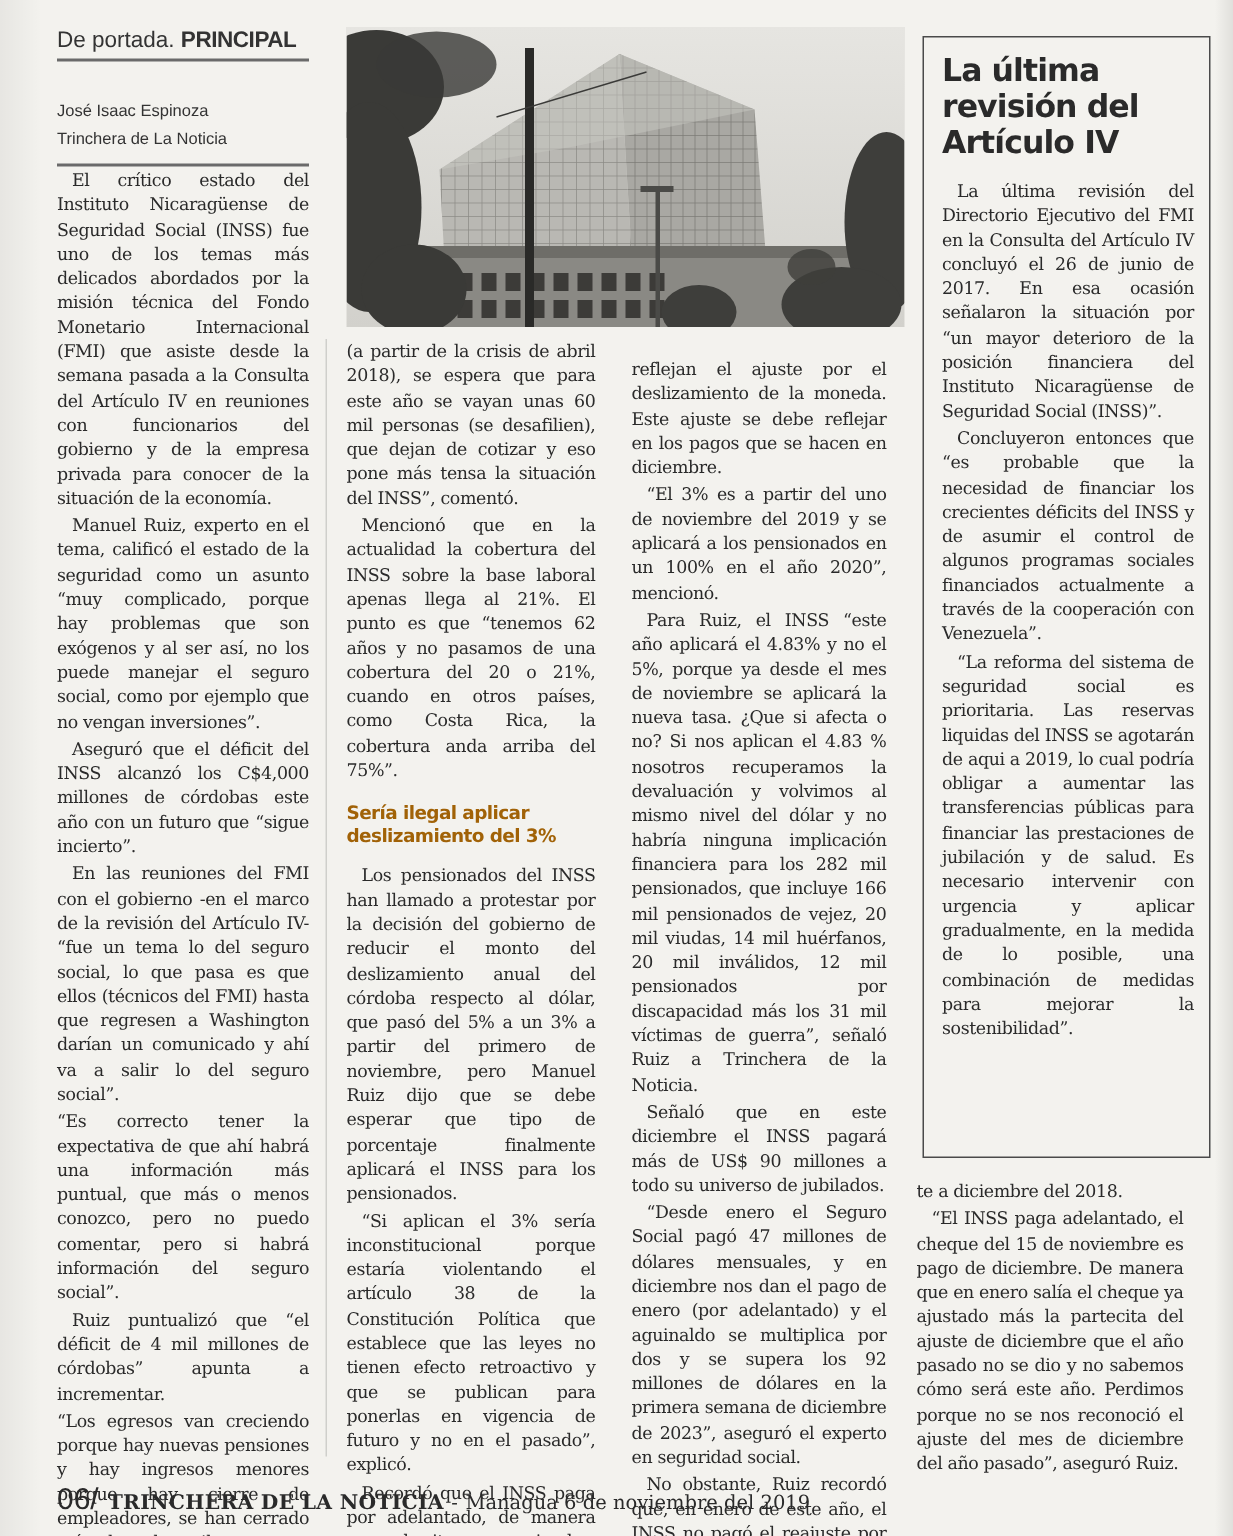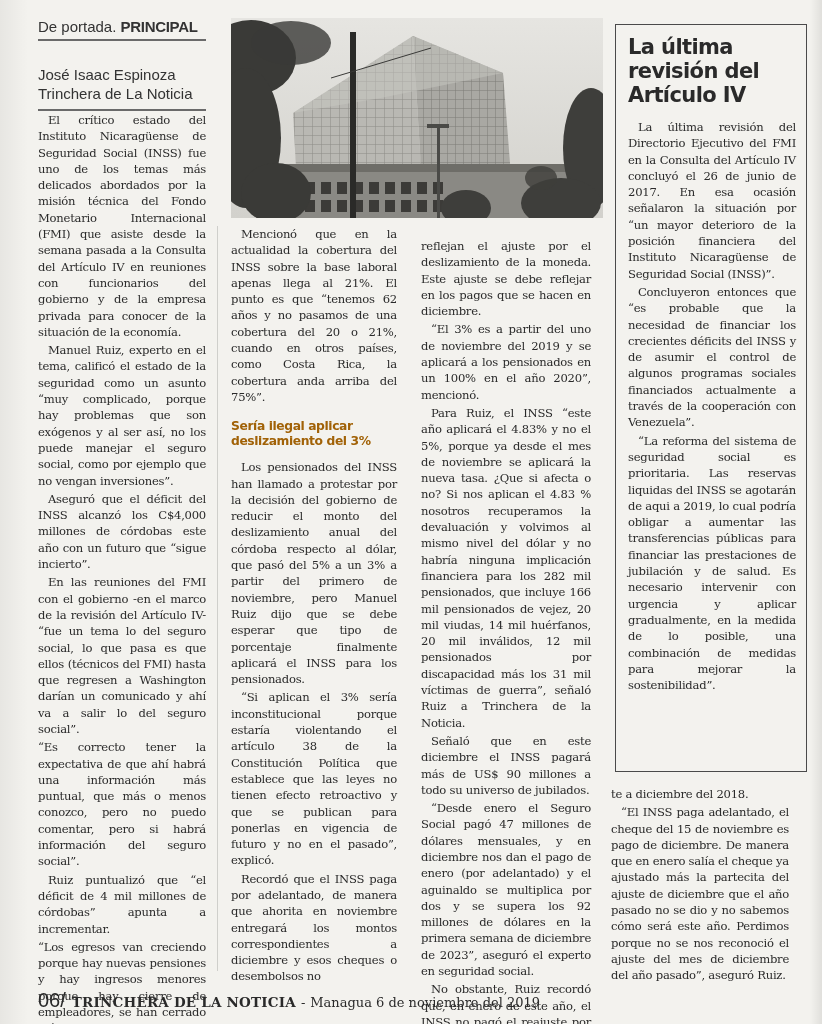--- a/index.html
+++ b/index.html
@@ -14,21 +14,21 @@
 
   .section-label {
     position: absolute; left: 38px; top: 18px; width: 168px;
     font-family: "Liberation Sans", sans-serif; font-size: 15px; color: #333;
     padding-bottom: 4px; border-bottom: 2px solid #6a6a6a;
   }
   .section-label b { font-weight: 700; letter-spacing: -0.3px; }
 
   .byline {
     position: absolute; left: 38px; top: 65px; width: 168px;
-    font-family: "Liberation Sans", sans-serif; font-size: 15px; line-height: 19px; color: #333;
+    font-family: "Liberation Sans", sans-serif; font-size: 11px; line-height: 19px; color: #333;
     padding-bottom: 6px; border-bottom: 2px solid #6a6a6a;
   }
 
   .col {
     position: absolute;
     font-family: "DejaVu Serif", serif;
     font-size: 11.6px; line-height: 16.3px; letter-spacing: -0.25px;
     text-align: justify; hyphens: auto; color: #2a2a2a;
   }
   .col p { text-indent: 10px; margin-bottom: 2px; }
@@ -177,20 +177,21 @@
       <line x1="100" y1="60" x2="200" y2="30" stroke="#3a3a38" stroke-width="1"></line>
 
       <rect x="206" y="110" width="3" height="90" fill="#4a4a47"></rect>
       <rect x="196" y="106" width="22" height="4" fill="#4a4a47"></rect>
     </svg>
   </div>
 
   <div class="vrule" style="left:217px"></div>
 
   <div class="col col2">
+    <p class="cont">(a partir de la crisis de abril 2018), se espera que para este año se vayan unas 60 mil personas (se desafilien), que dejan de cotizar y eso pone más tensa la situación del INSS”, comentó.</p>
     <p>Mencionó que en la actualidad la cobertura del INSS sobre la base laboral apenas llega al 21%. El punto es que “tenemos 62 años y no pasamos de una cobertura del 20 o 21%, cuando en otros países, como Costa Rica, la cobertura anda arriba del 75%”.</p>
     <h3 class="subhead">Sería ilegal aplicar deslizamiento del 3%</h3>
     <p>Los pensionados del INSS han llamado a protestar por la decisión del gobierno de reducir el monto del deslizamiento anual del córdoba respecto al dólar, que pasó del 5% a un 3% a partir del primero de noviembre, pero Manuel Ruiz dijo que se debe esperar que tipo de porcentaje finalmente aplicará el INSS para los pensionados.</p>
     <p>“Si aplican el 3% sería inconstitucional porque estaría violentando el artículo 38 de la Constitución Política que establece que las leyes no tienen efecto retroactivo y que se publican para ponerlas en vigencia de futuro y no en el pasado”, explicó.</p>
     <p>Recordó que el INSS paga por adelantado, de manera que ahorita en noviembre entregará los montos correspondientes a diciembre y esos cheques o desembolsos no</p>
   </div>
 
   <div class="col col3">
     <p class="cont">reflejan el ajuste por el deslizamiento de la moneda. Este ajuste se debe reflejar en los pagos que se hacen en diciembre.</p>
     <p>“El 3% es a partir del uno de noviembre del 2019 y se aplicará a los pensionados en un 100% en el año 2020”, mencionó.</p>

